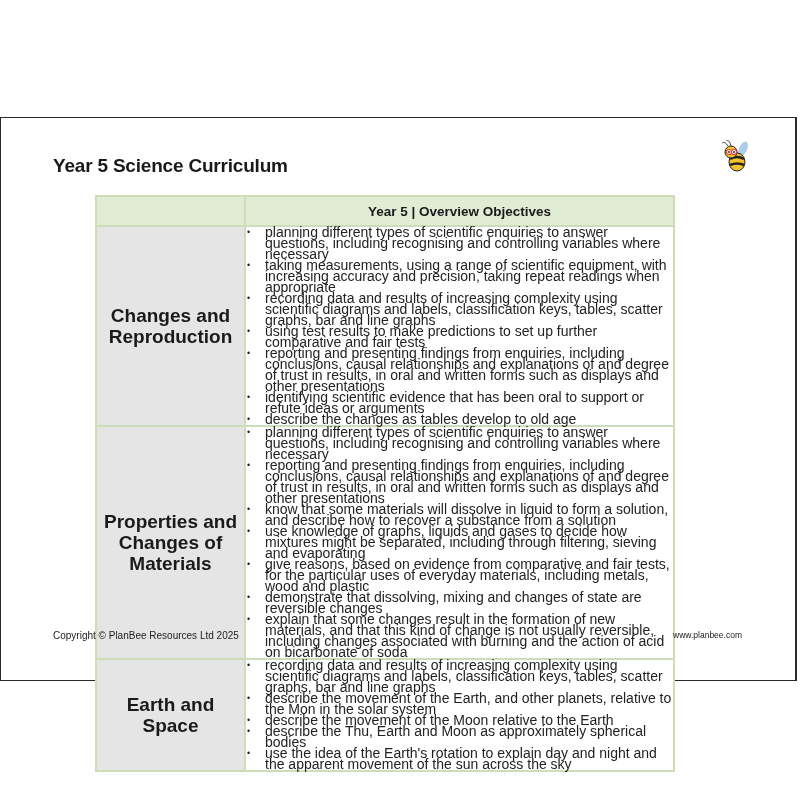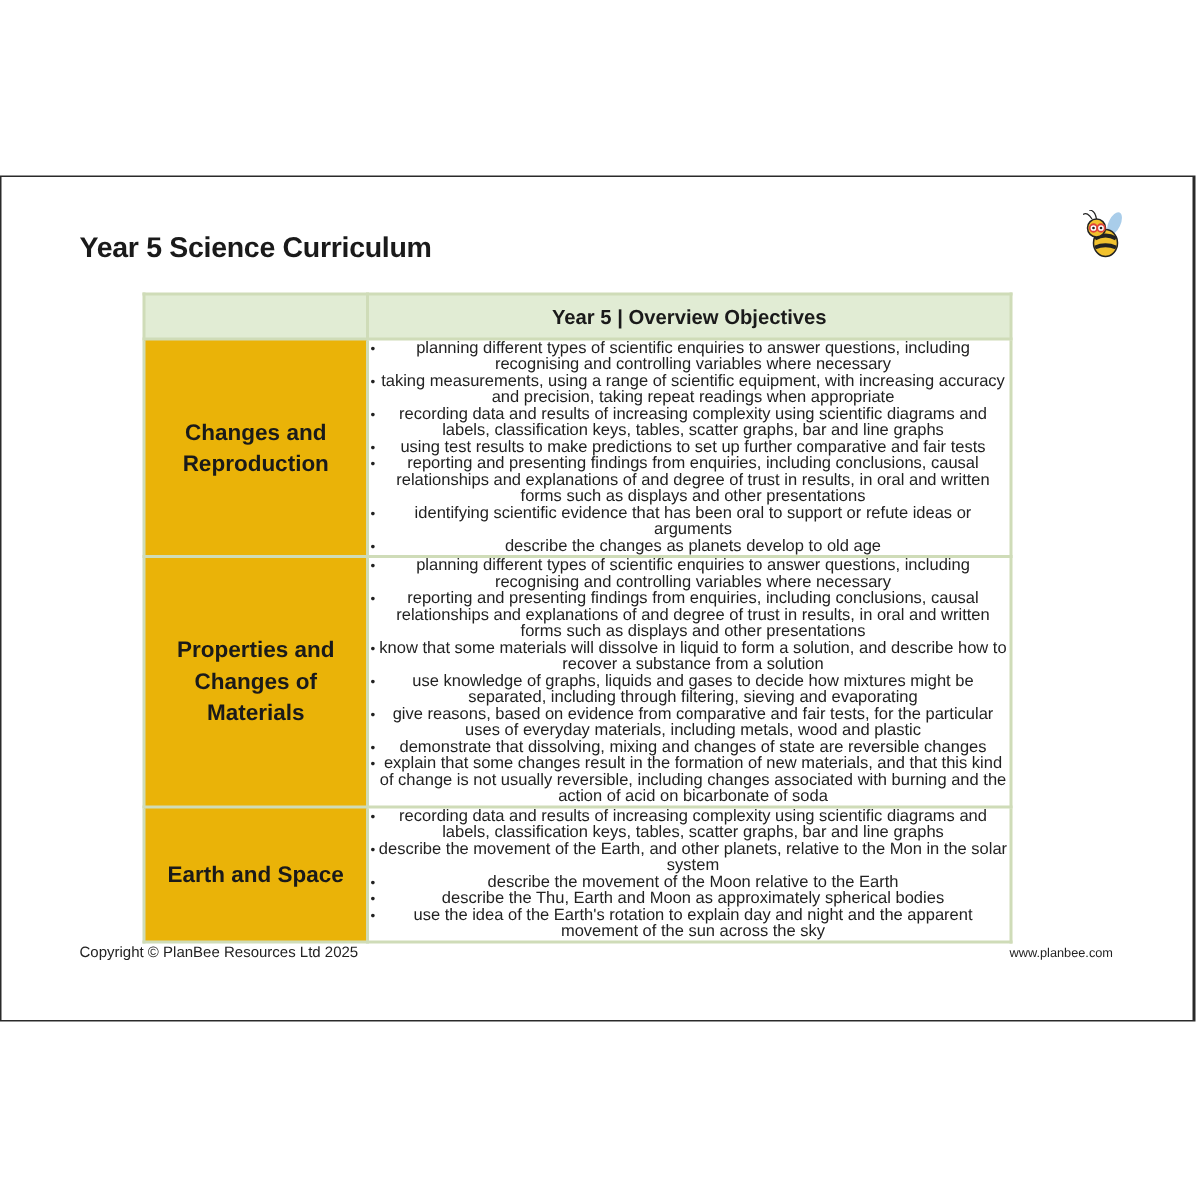--- a/index.html
+++ b/index.html
@@ -11,24 +11,24 @@
            letter-spacing:-0.2px; color:#1a1a1a; }
   .logo { position:absolute; left:628px; top:140px; width:120px; height:44px; }
   .logo-text { position:absolute; left:0; top:10px; font-size:25px; color:#333; letter-spacing:-0.5px; }
   .logo-text b { font-weight:bold; }
   .bee { position:absolute; left:94px; top:0; }
   table.grid { position:absolute; left:53px; top:195px; width:580px; border-collapse:collapse;
                table-layout:fixed;margin-left:42px; }
   table.grid td { border:2px solid #cfdcb8; vertical-align:middle; padding:0; }
   td.head-left { background:#e1ecd4; height:28px; width:147px; }
   td.head-main { background:#e1ecd4; height:28px; text-align:center; font-size:13.5px; font-weight:bold; }
-  td.subject { background:#eab308; text-align:center; font-size:15px; font-weight:bold; line-height:21px; }
+  td.subject { background:#e5e5e5; text-align:center; font-size:19px; font-weight:bold; line-height:21px; }
   td.objectives { background:#fff; padding:6px 8px 6px 14px; }
   ul.obj { list-style:none; margin:0; padding:0; }
-  ul.obj li { position:relative; padding-left:5px; font-size:11px; line-height:11px; color:#222;text-align:center; }
+  ul.obj li { position:relative; padding-left:19px; font-size:14px; line-height:11px; color:#222; }
   ul.obj li::before { content:"\2022"; position:absolute; left:1px; top:0; font-size:9px; }
   .r1 { height:142px; } .r2 { height:156px; } .r3 { height:88px; }
   .footer-left { position:absolute; left:53px; top:630px; font-size:10px; color:#222; }
   .footer-right { position:absolute; right:58px; top:630px; font-size:8.5px; color:#222;text-align:right; }
 </style>
 </head>
 <body>
 
 <div class="page"></div>
 
@@ -62,21 +62,21 @@
       <span>Reproduction</span>
     </td>
     <td class="objectives">
       <ul class="obj">
         <li>planning different types of scientific enquiries to answer questions, including recognising and controlling variables where necessary</li>
         <li>taking measurements, using a range of scientific equipment, with increasing accuracy and precision, taking repeat readings when appropriate</li>
         <li>recording data and results of increasing complexity using scientific diagrams and labels, classification keys, tables, scatter graphs, bar and line graphs</li>
         <li>using test results to make predictions to set up further comparative and fair tests</li>
         <li>reporting and presenting findings from enquiries, including conclusions, causal relationships and explanations of and degree of trust in results, in oral and written forms such as displays and other presentations</li>
         <li>identifying scientific evidence that has been oral to support or refute ideas or arguments</li>
-        <li>describe the changes as planets develop to old age</li>
+        <li>describe the changes as tables develop to old age</li>
       </ul>
     </td>
   </tr>
   <tr class="r2">
     <td class="subject">
       <span>Properties and</span><br>
       <span>Changes of Materials</span>
     </td>
     <td class="objectives">
       <ul class="obj">

